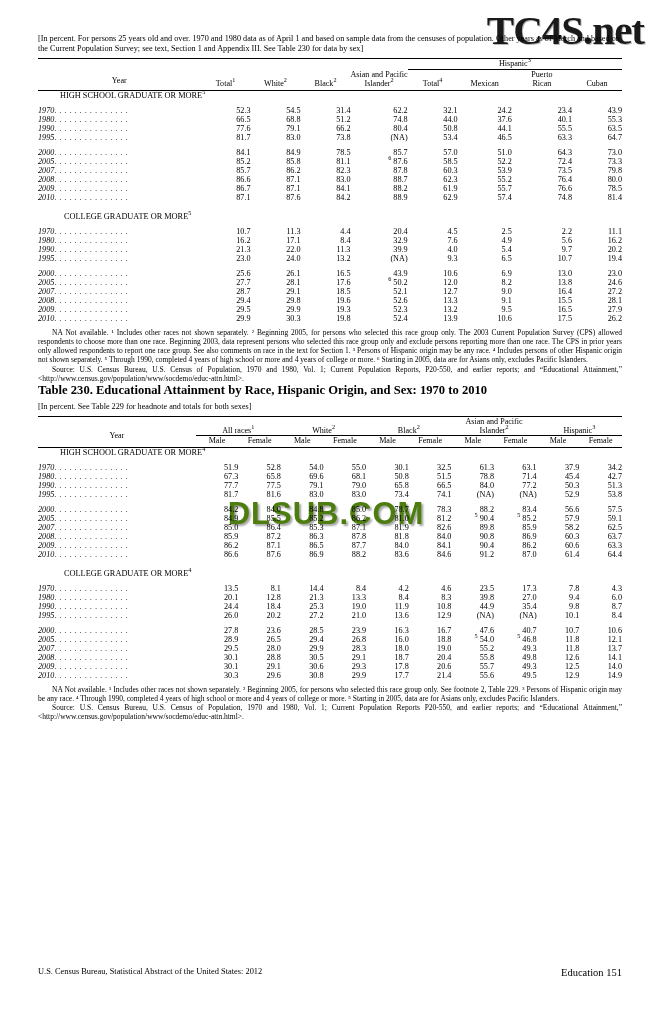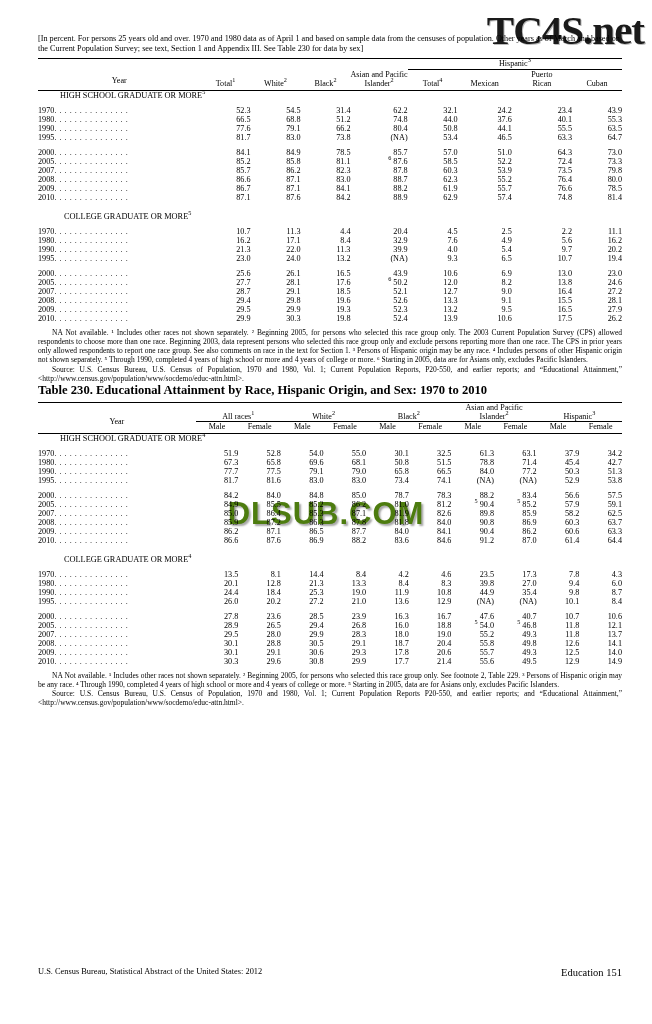--- a/index.html
+++ b/index.html
@@ -32,21 +32,21 @@
     font-size:12.6px;font-weight:bold;margin:0 0 3px 0;line-height:1.25;
   }
   .headnote{font-size:8.2px;line-height:1.22;margin:0 0 4px 0;}
   table.data{border-collapse:collapse;width:100%;font-size:8.1px;}
   table.data td,table.data th{padding:0;vertical-align:bottom;}
   .rule-top{border-top:1px solid #000;}
   .rule-bot{border-bottom:1px solid #000;}
   .hdr-cell{text-align:center;font-size:8.1px;padding:1px 2px;}
   .hdr-year{text-align:center;font-size:8.1px;}
   .sec-label{font-size:8.3px;font-weight:normal;padding-top:5px;}
-  .rowlabel{font-size:8.2px;white-space:nowrap;}
+  .rowlabel{font-size:8.2px;white-space:nowrap;font-style:italic;}
   .num{text-align:right;font-size:8.2px;padding:0 4px 0 0;white-space:nowrap;}
   .spacer td{height:6px;}
   .footnotes{font-size:7.5px;line-height:1.22;margin-top:5px;text-align:justify;}
   .footnotes .indent{text-indent:14px;display:block;}
   sup{font-size:6.2px;vertical-align:super;line-height:0;}
   .t2{margin-top:12px;}
   .pagefoot{
     position:absolute;left:38px;right:30px;bottom:46px;
     font-size:8.4px;
   }
@@ -361,20 +361,21 @@
           </tr>
       </tbody>
     </table>
 
     <div class="footnotes">
       <span class="indent">NA Not available. ¹ Includes other races not shown separately. ² Beginning 2005, for persons who selected this race group only. The 2003 Current Population Survey (CPS) allowed respondents to choose more than one race. Beginning 2003, data represent persons who selected this race group only and exclude persons reporting more than one race. The CPS in prior years only allowed respondents to report one race group. See also comments on race in the text for Section 1. ³ Persons of Hispanic origin may be any race. ⁴ Includes persons of other Hispanic origin not shown separately. ⁵ Through 1990, completed 4 years of high school or more and 4 years of college or more. ⁶ Starting in 2005, data are for Asians only, excludes Pacific Islanders.</span>
       <span class="indent">Source: U.S. Census Bureau, U.S. Census of Population, 1970 and 1980, Vol. 1; Current Population Reports, P20-550, and earlier reports; and “Educational Attainment,” &lt;http://www.census.gov/population/www/socdemo/educ-attn.html&gt;.</span>
     </div>
 
     <h1 class="tbl-title t2">Table 230. Educational Attainment by Race, Hispanic Origin, and Sex: 1970 to 2010</h1>
+    <div class="headnote">[In percent. See Table 229 for headnote and totals for both sexes]</div>
 
     <table class="data">
       <colgroup>
         <col style="width:27%">
         <col style="width:7.3%">
           <col style="width:7.3%">
         <col style="width:7.3%">
           <col style="width:7.3%">
         <col style="width:7.3%">
           <col style="width:7.3%">

